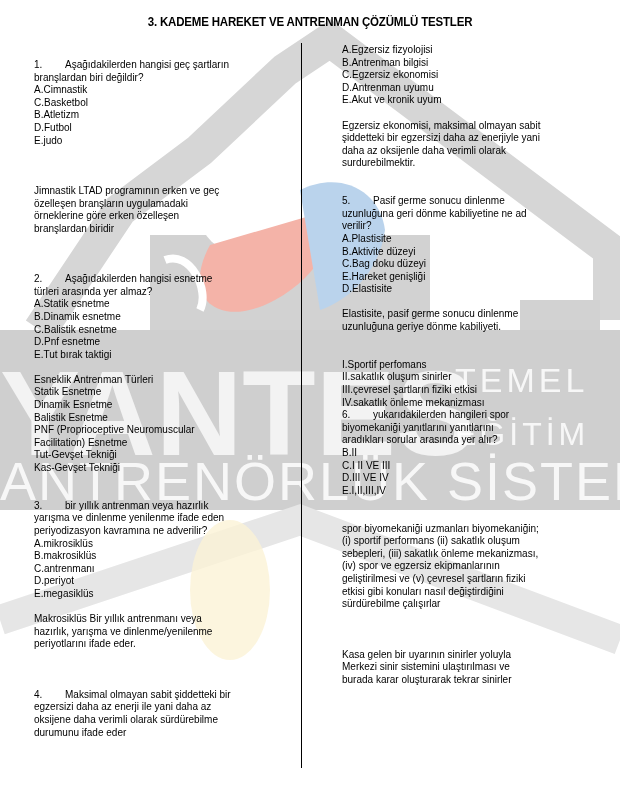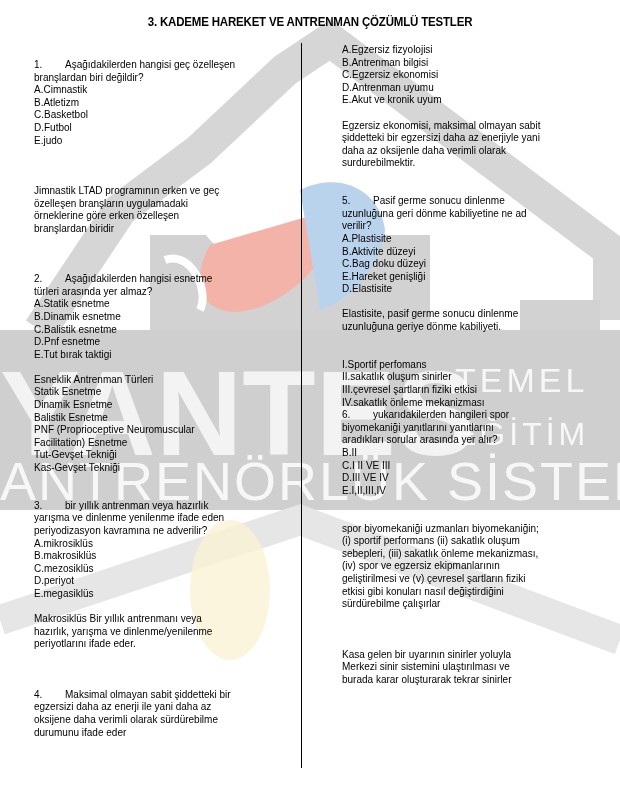--- a/index.html
+++ b/index.html
@@ -50,25 +50,25 @@
     <polyline points="0,620 300,520 620,640" fill="none" stroke="#e6e6e6" stroke-width="30"></polyline>
     <ellipse cx="230" cy="590" rx="40" ry="70" fill="#fbf3d6" opacity="0.8"></ellipse>
   </svg>
 
   <div class="title">3. KADEME HAREKET VE ANTRENMAN ÇÖZÜMLÜ TESTLER</div>
 
   <div class="divider"></div>
 
   <div class="col left">
     <div>
-      <span class="line"><span class="qnum">1.</span><span>Aşağıdakilerden hangisi geç özelleşen</span></span>
+      <span class="line"><span class="qnum">1.</span><span>Aşağıdakilerden hangisi geç şartların</span></span>
       <span class="line">branşlardan biri değildir?</span>
       <span class="line">A.Cimnastik</span>
+      <span class="line">C.Basketbol</span>
       <span class="line">B.Atletizm</span>
-      <span class="line">C.Basketbol</span>
       <span class="line">D.Futbol</span>
       <span class="line">E.judo</span>
     </div>
     <div class="gap3"></div>
     <div>
       <span class="line">Jimnastik LTAD programının erken ve geç</span>
       <span class="line">özelleşen branşların uygulamadaki</span>
       <span class="line">örneklerine göre erken özelleşen</span>
       <span class="line">branşlardan biridir</span>
     </div>
@@ -93,21 +93,21 @@
       <span class="line">Tut-Gevşet Tekniği</span>
       <span class="line">Kas-Gevşet Tekniği</span>
     </div>
     <div class="gap2"></div>
     <div>
       <span class="line"><span class="qnum">3.</span><span>bir yıllık antrenman veya hazırlık</span></span>
       <span class="line">yarışma ve dinlenme yenilenme ifade eden</span>
       <span class="line">periyodizasyon kavramına ne adverilir?</span>
       <span class="line">A.mikrosiklüs</span>
       <span class="line">B.makrosiklüs</span>
-      <span class="line">C.mezosiklüs</span>
+      <span class="line">C.antrenmanı</span>
       <span class="line">D.periyot</span>
       <span class="line">E.megasiklüs</span>
     </div>
     <div class="gap1"></div>
     <div>
       <span class="line">Makrosiklüs Bir yıllık antrenmanı veya</span>
       <span class="line">hazırlık, yarışma ve dinlenme/yenilenme</span>
       <span class="line">periyotlarını ifade eder.</span>
     </div>
     <div class="gap3"></div>

